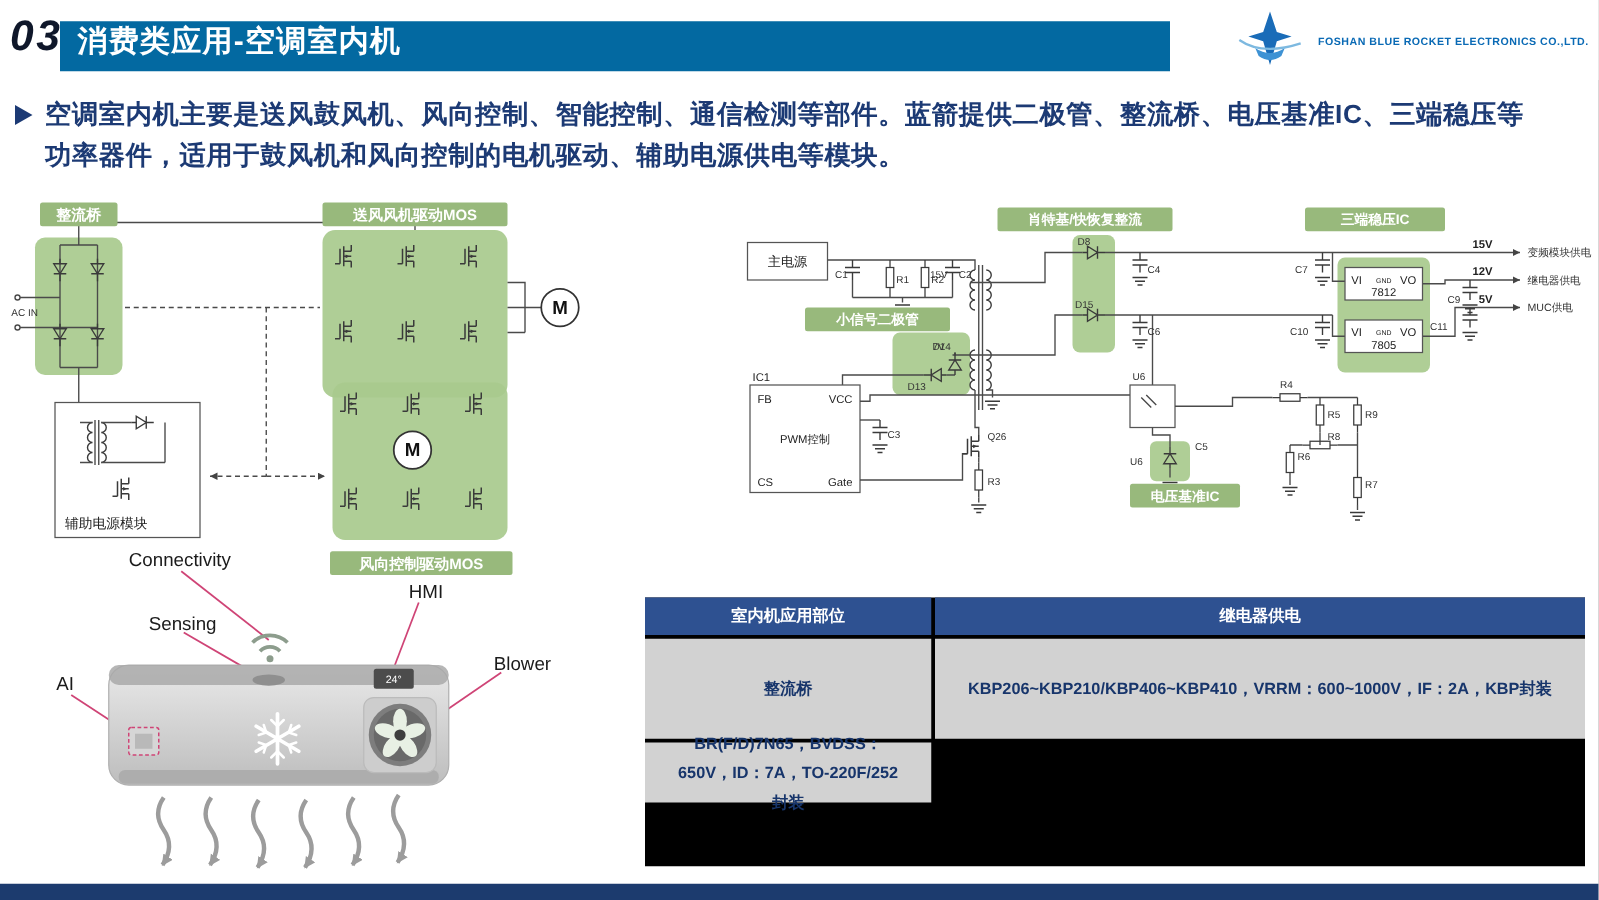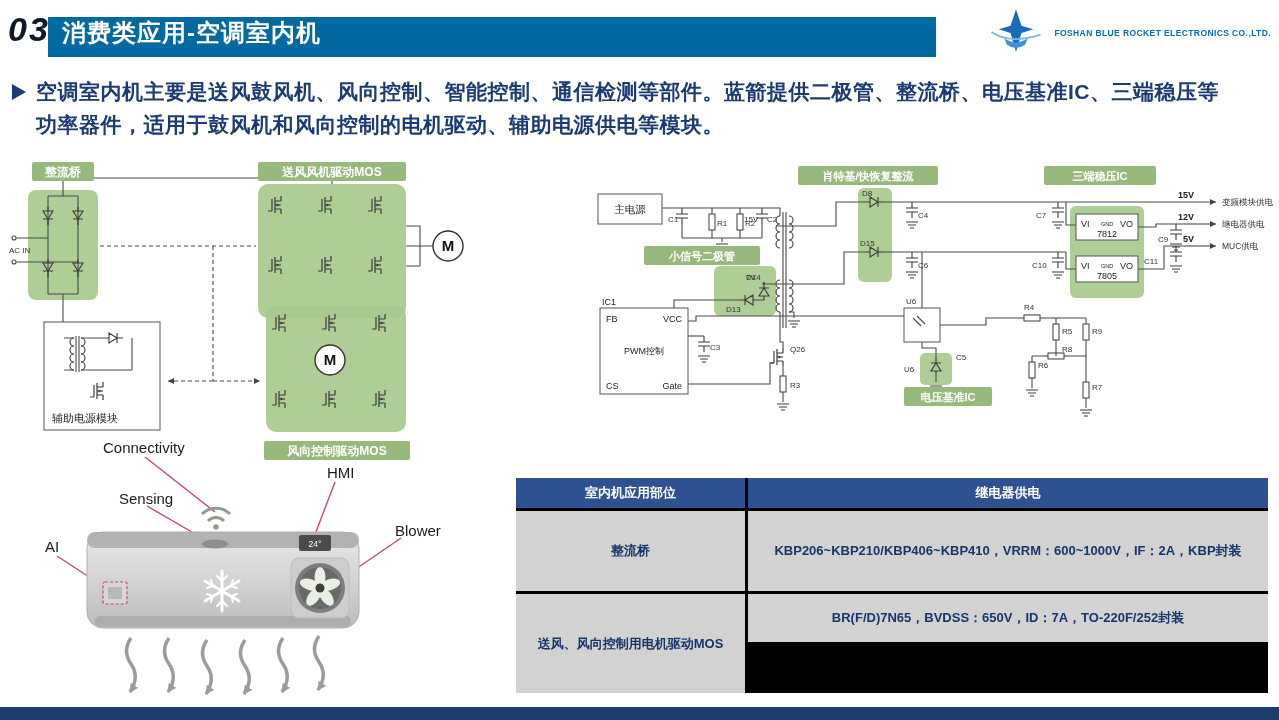--- a/index.html
+++ b/index.html
@@ -453,18 +453,17 @@
         <text x="362" y="240.5" class="bt11">电压基准IC</text>
       </g>
     </svg>
   </div>
 
   <div class="spec-table">
     <div class="th">室内机应用部位</div>
     <div class="th">继电器供电</div>
     <div class="td part">整流桥</div>
     <div class="td">KBP206~KBP210/KBP406~KBP410，VRRM：600~1000V，IF：2A，KBP封装</div>
-    <div class="td part span2">送风、风向控制用电机驱动MOS</div>
     <div class="td">BR(F/D)7N65，BVDSS：650V，ID：7A，TO-220F/252封装</div>
   </div>
 
   <div class="footer-bar"></div>
 </div>
 
 </body></html>

